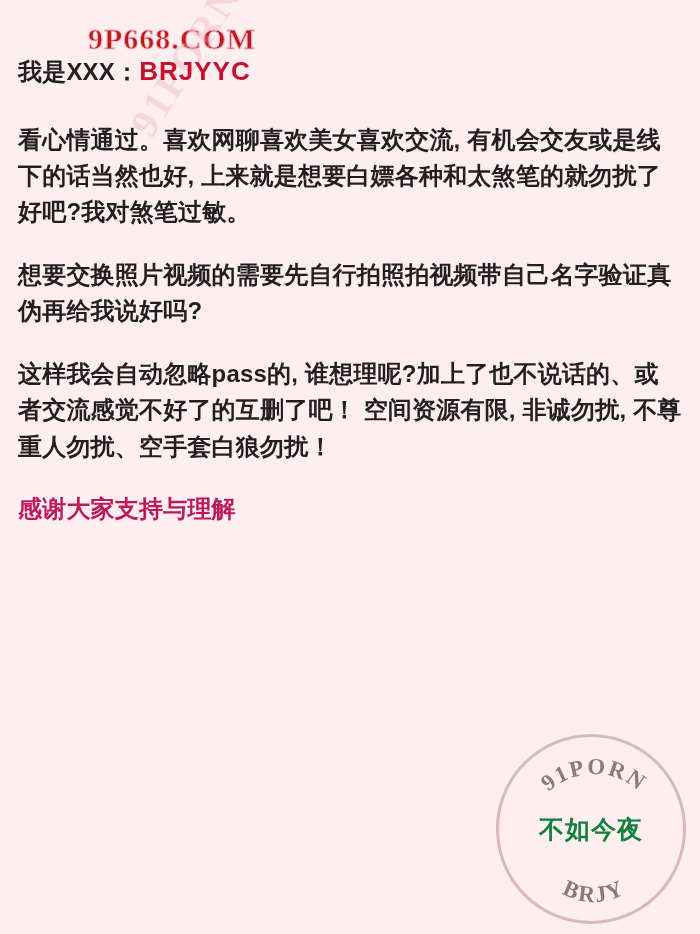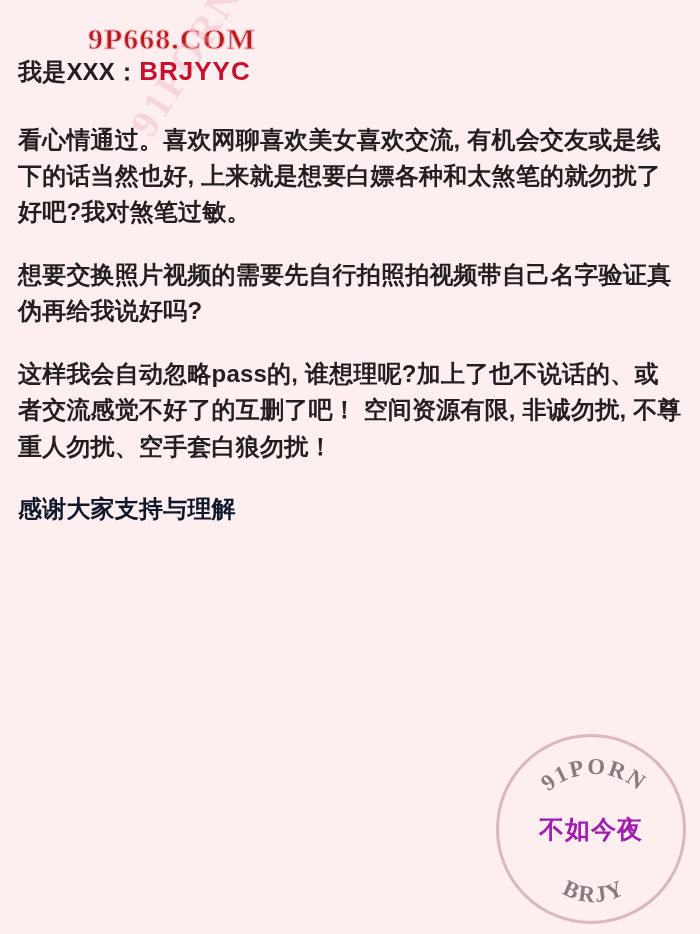--- a/index.html
+++ b/index.html
@@ -78,21 +78,21 @@
     color: #c8102e;
     font-size: 26px;
     letter-spacing: 1px;
   }
 
   .red {
     color: #c8102e;
   }
 
   .thanks {
-    color: #0f172a;
+    color: #be185d;
     font-size: 24px;
     font-weight: bold;
     margin-bottom: 12px;
   }
 
   
   .stamp {
     position: absolute;
     right: 14px;
     bottom: 10px;
@@ -112,21 +112,21 @@
   .stamp .center-text {
     position: absolute;
     left: 0;
     right: 0;
     top: 50%;
     transform: translateY(-50%);
     text-align: center;
     font-family: "Liberation Serif", serif;
     font-size: 25px;
     font-weight: bold;
-    color: #a21caf;
+    color: #15803d;
     letter-spacing: 1px;
   }
   .stamp text {
     font-family: "Liberation Serif", serif;
     font-size: 23px;
     font-weight: bold;
     fill: #8a7a7d;
     letter-spacing: 2px;
   }
 </style>

